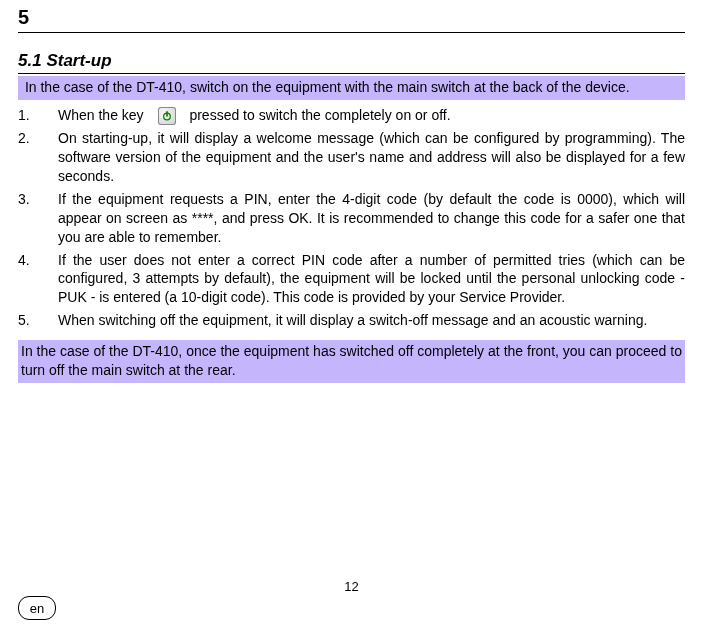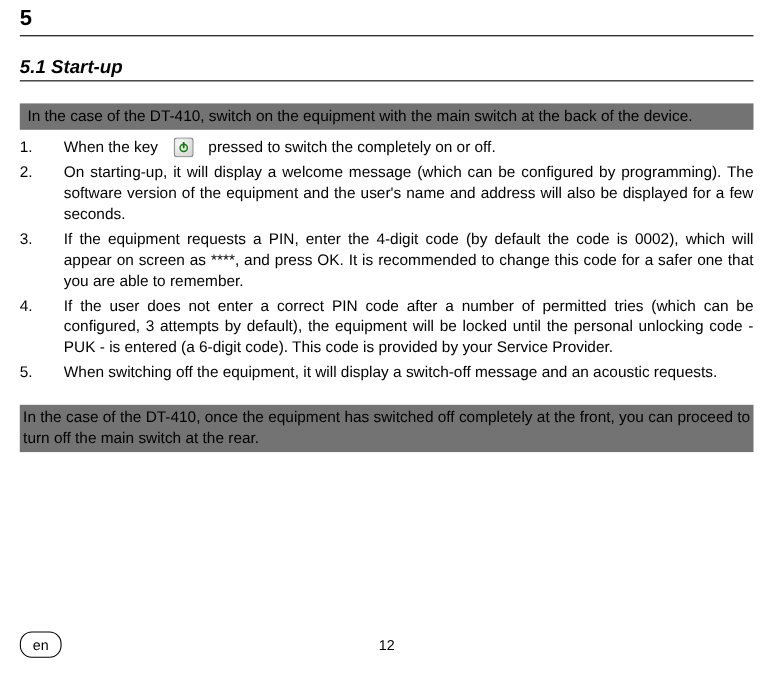--- a/index.html
+++ b/index.html
@@ -29,24 +29,24 @@
   }
   .chapter-header .num {
     margin-right: 28px;
   }
   .section-title {
     font-weight: 700;
     font-style: italic;
     font-size: 17px;
     border-bottom: 1px solid #000;
     padding-bottom: 2px;
-    margin-bottom: 20px;
+    margin-bottom: 2px;
   }
   .note-box {
-    background: #737373;
+    background: #c4b5fd;
     padding: 2px 3px 3px 3px;
     margin-bottom: 6px;
     line-height: 1.35;
     text-align: justify;
   }
   ol.steps {
     margin: 0;
     padding: 0 0 0 40px;
     list-style: none;
     counter-reset: none;
@@ -84,21 +84,21 @@
     position: absolute;
     bottom: 30px;
     left: 0;
     width: 703px;
     text-align: center;
     font-size: 13px;
     margin-top: 12px;
   }
   .lang-badge {
     position: absolute;
-    bottom: 26px;
+    bottom: 4px;
     left: 18px;
     width: 36px;
     height: 22px;
     border: 1px solid #000;
     border-radius: 11px / 11px;
     display: flex;
     align-items: center;
     justify-content: center;
     font-size: 13px;
   }
@@ -131,32 +131,32 @@
         </svg>
       </span>
       <span>pressed to switch the completely on or off.</span>
     </li>
     <li>
       <span class="marker">2.</span>
       <span>On starting-up, it will display a welcome message (which can be configured by programming). The software version of the equipment and the user's name and address will also be displayed for a few seconds.</span>
     </li>
     <li>
       <span class="marker">3.</span>
-      <span>If the equipment requests a PIN, enter the 4-digit code (by default the code is 0002), which will appear on screen as ****, and press OK. It is recommended to change this code for a safer one that you are able to remember.</span>
+      <span>If the equipment requests a PIN, enter the 4-digit code (by default the code is 0000), which will appear on screen as ****, and press OK. It is recommended to change this code for a safer one that you are able to remember.</span>
     </li>
     <li>
       <span class="marker">4.</span>
-      <span>If the user does not enter a correct PIN code after a number of permitted tries (which can be configured, 3 attempts by default), the equipment will be locked until the personal unlocking code - PUK - is entered (a 6-digit code). This code is provided by your Service Provider.</span>
+      <span>If the user does not enter a correct PIN code after a number of permitted tries (which can be configured, 3 attempts by default), the equipment will be locked until the personal unlocking code - PUK - is entered (a 10-digit code). This code is provided by your Service Provider.</span>
     </li>
     <li>
       <span class="marker">5.</span>
-      <span>When switching off the equipment, it will display a switch-off message and an acoustic requests.</span>
+      <span>When switching off the equipment, it will display a switch-off message and an acoustic warning.</span>
     </li>
   </ol>
 
-  <div class="note-box" style="margin-top:20px;">In the case of the DT-410, once the equipment has switched off completely at the front, you can proceed to turn off the main switch at the rear.</div>
+  <div class="note-box" style="margin-top:10px;">In the case of the DT-410, once the equipment has switched off completely at the front, you can proceed to turn off the main switch at the rear.</div>
 </div>
 
 <div class="page-number">12</div>
 
 <div class="lang-badge">
   <span>en</span>
 </div>
 
 </body></html>

